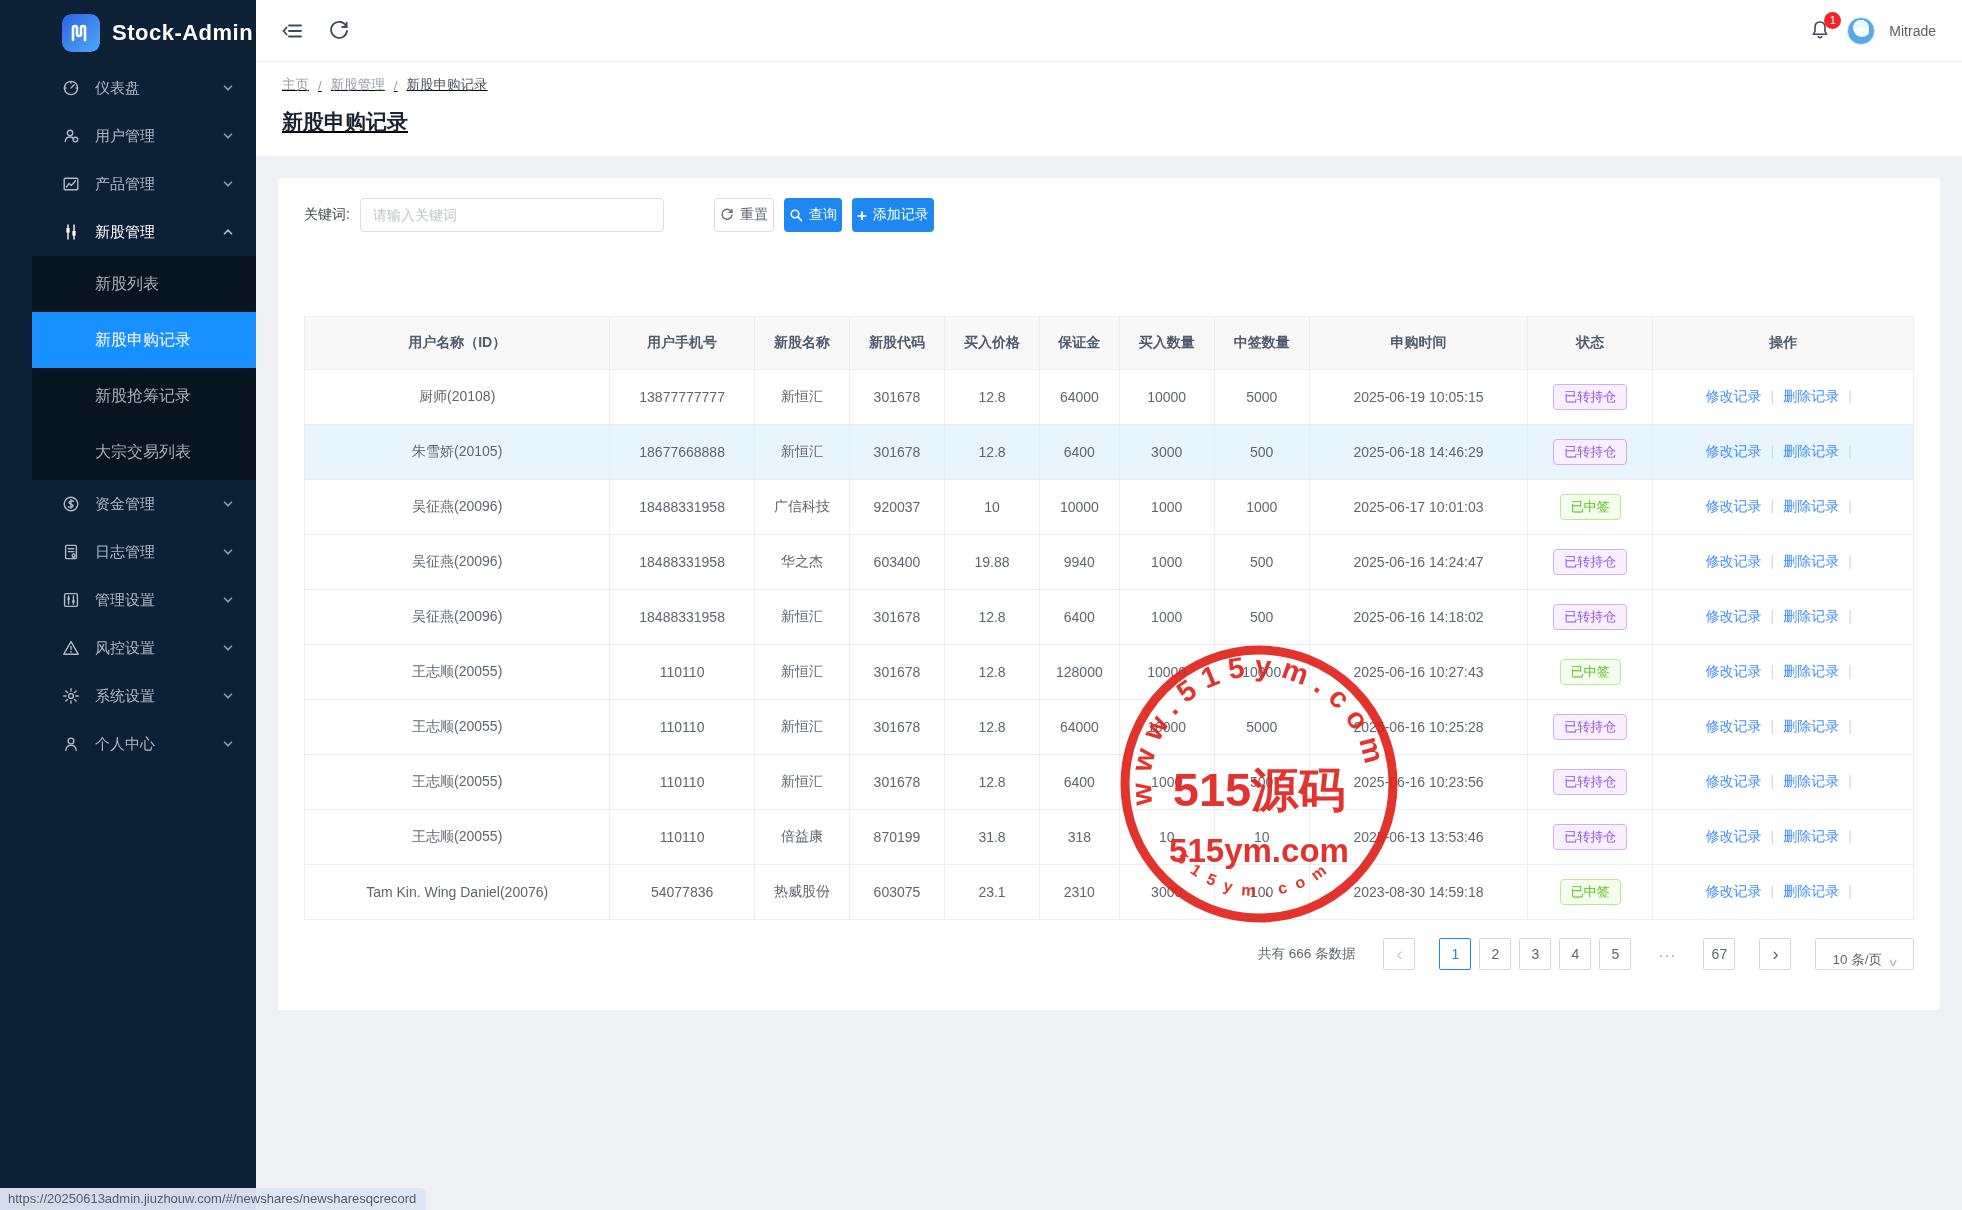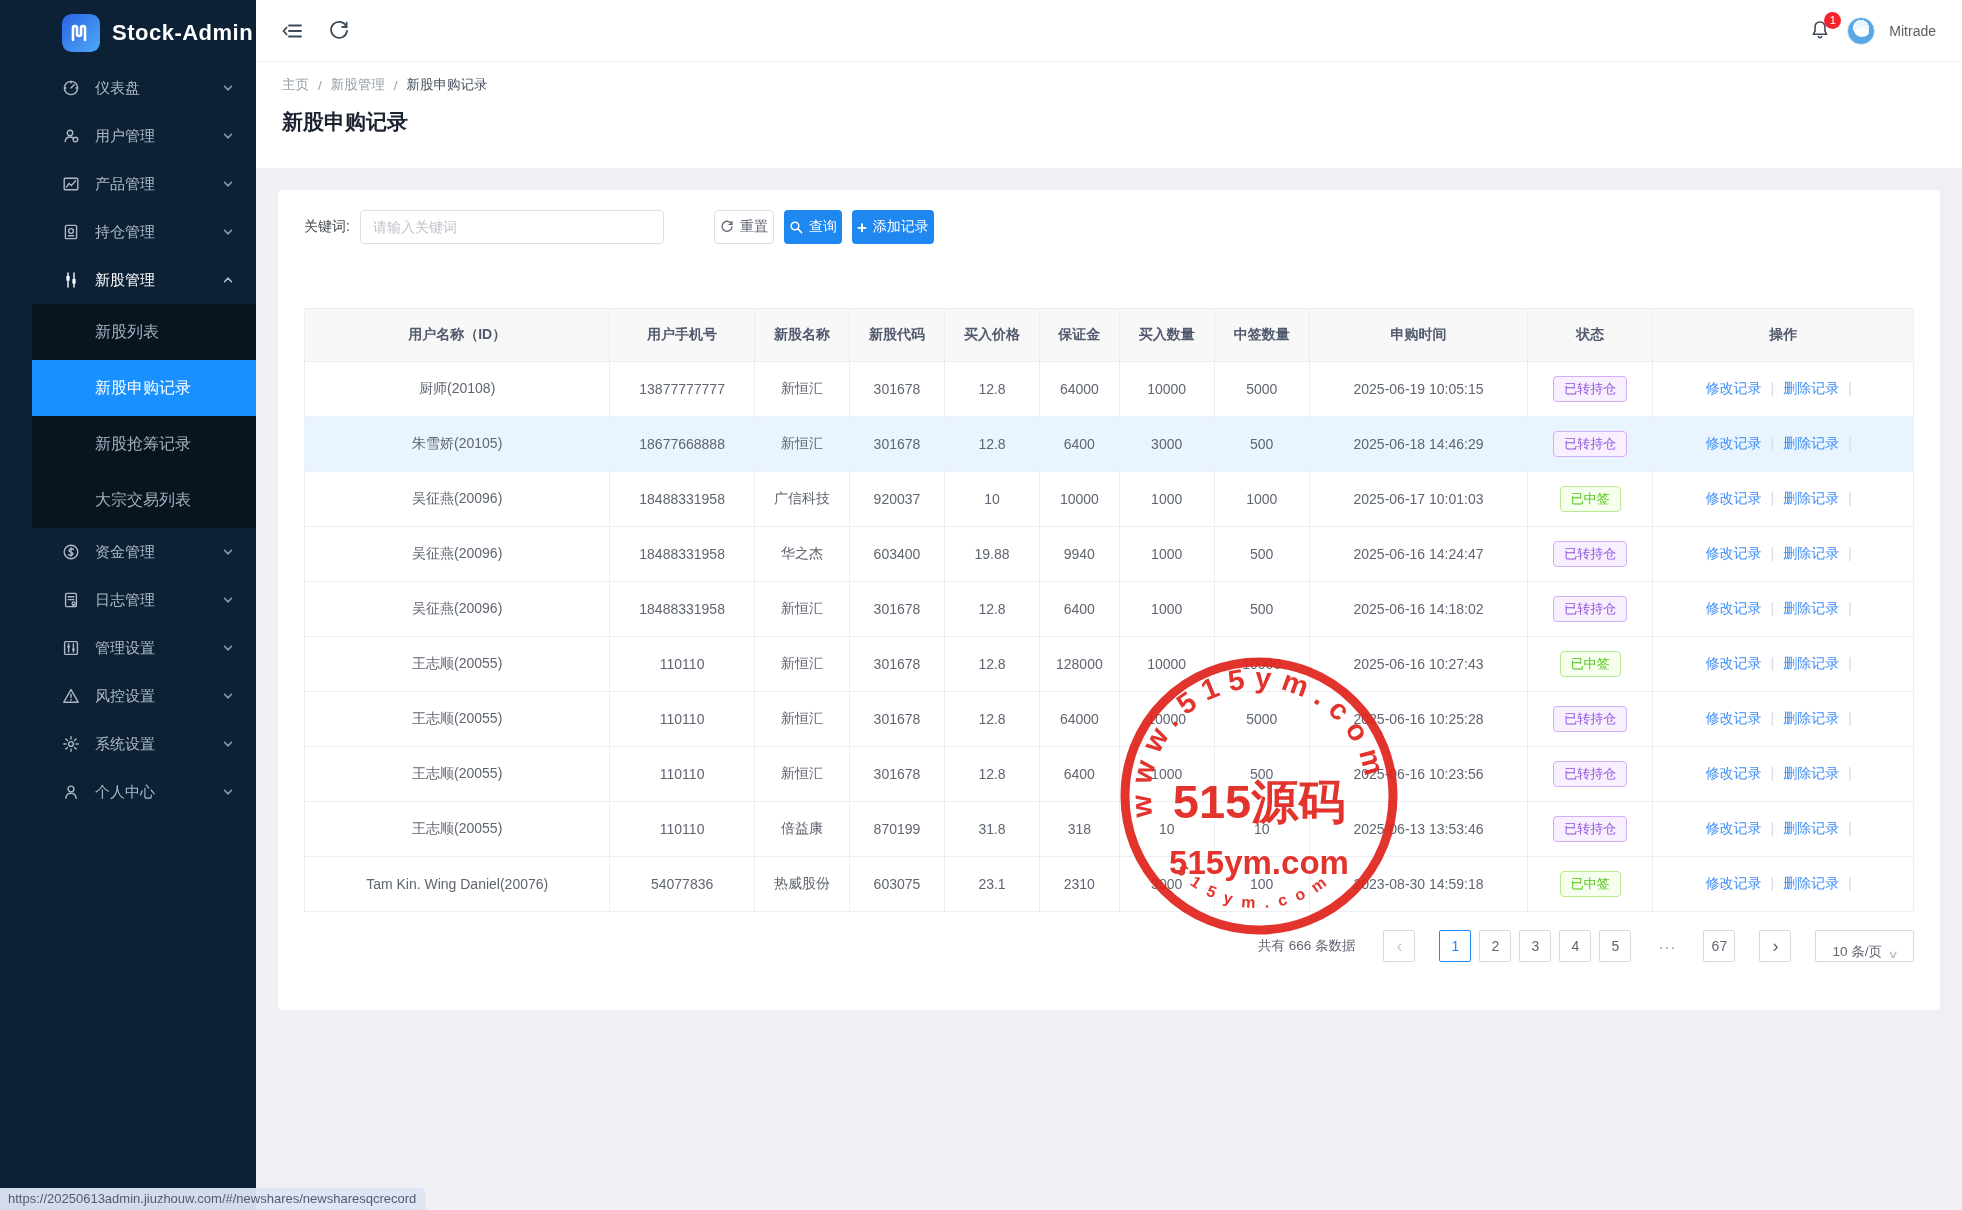--- a/index.html
+++ b/index.html
@@ -31,31 +31,31 @@
   .tb-icon { width:22px; height:22px; color:#3e4a59; margin-right:24px; cursor:pointer; display:inline-flex; }
   .tb-icon svg { width:22px; height:22px; }
   .tb-right { margin-left:auto; display:flex; align-items:center; gap:14px; }
   .bell-wrap { position:relative; width:24px; height:24px; color:#3e4a59; cursor:pointer; }
   .bell-wrap svg { width:22px; height:22px; }
   .bell-badge { position:absolute; top:-7px; right:-8px; min-width:17px; height:17px; border-radius:9px; background:#f5222d; color:#fff; font-size:11px; display:flex; align-items:center; justify-content:center; padding:0 4px; }
   .avatar { width:28px; height:28px; border-radius:50%; background:radial-gradient(circle at 50% 38%, #eaf6ff 0 38%, #58a8e8 39% 100%); border:1px solid #cfe6fa; position:relative; overflow:hidden; cursor:pointer; }
   .avatar::after { content:""; position:absolute; left:7px; top:9px; width:14px; height:10px; border-radius:50%; background:#fdfefe; }
   .username { font-size:14px; color:#5a6066; cursor:pointer; }
 
-  .page-head { background:#fff; padding:14px 26px 32px 26px; }
+  .page-head { background:#fff; padding:14px 26px 20px 26px;text-decoration:underline; }
   .breadcrumb { font-size:13.5px; color:#97a0ab; display:flex; gap:9px; align-items:center; }
   .breadcrumb .crumb { cursor:pointer; }
   .breadcrumb .crumb.current { color:#4a5260; cursor:default; }
   .page-title { margin-top:14px; font-size:21px; font-weight:bold; color:#1b2330; }
 
   .content { flex:1; padding:22px; overflow:hidden; }
   .card { background:#fff; border-radius:4px; padding:20px 26px 40px 26px; min-height:820px; position:relative; }
 
   
-  .filter-row { display:flex; align-items:center; margin-bottom:64px; }
+  .filter-row { display:flex; align-items:center; margin-bottom:84px; }
   .filter-label { font-size:14px; color:#42474e; margin-right:10px; }
   .kw-input { width:304px; height:34px; border:1px solid #dcdfe6; border-radius:4px; padding:0 12px; font-size:14px; color:#333; outline:none; }
   .kw-input::placeholder { color:#c0c4cc; }
   .btn { height:34px; border-radius:4px; font-size:14px; display:inline-flex; align-items:center; gap:6px; padding:0 5px; cursor:pointer; border:none; font-family:inherit; }
   .btn svg { width:14px; height:14px; }
   .btn-plain { background:#fff; border:1px solid #dcdfe6; color:#5f6570; margin-left:50px; }
   .btn-primary { background:#1e87f0; color:#fff; }
   .btn + .btn-primary { margin-left:10px; }
   .plus-glyph { font-size:17px; line-height:1; font-weight:bold; }
 
@@ -140,35 +140,20 @@
           </span>
         </div>
         <div class="nav-item">
           <span class="nav-icon">
             <svg viewBox="0 0 18 18" fill="none" stroke="currentColor" stroke-width="1.4" stroke-linecap="round" stroke-linejoin="round">
               <rect x="2.2" y="3.2" width="13.6" height="11.6" rx="1"></rect>
               <path d="M4.5 12 L7 8.4 L9.3 10.6 L13.5 5.8"></path>
             </svg>
           </span>
           <span class="nav-label">产品管理</span>
-          <span class="nav-caret">
-            <svg viewBox="0 0 12 12" fill="none" stroke="currentColor" stroke-width="1.6" stroke-linecap="round">
-              <path d="M2.5 4.2 L6 7.8 L9.5 4.2"></path>
-            </svg>
-          </span>
-        </div>
-        <div class="nav-item">
-          <span class="nav-icon">
-            <svg viewBox="0 0 18 18" fill="none" stroke="currentColor" stroke-width="1.4" stroke-linecap="round" stroke-linejoin="round">
-              <rect x="3.4" y="2.4" width="11.2" height="13.2" rx="1.2"></rect>
-              <circle cx="9" cy="8" r="2.4"></circle>
-              <path d="M6.4 12.8 H11.6"></path>
-            </svg>
-          </span>
-          <span class="nav-label">持仓管理</span>
           <span class="nav-caret">
             <svg viewBox="0 0 12 12" fill="none" stroke="currentColor" stroke-width="1.6" stroke-linecap="round">
               <path d="M2.5 4.2 L6 7.8 L9.5 4.2"></path>
             </svg>
           </span>
         </div>
         <div class="nav-item parent-active">
           <span class="nav-icon">
             <svg viewBox="0 0 18 18" fill="none" stroke="currentColor" stroke-width="1.4" stroke-linecap="round" stroke-linejoin="round">
               <path d="M6 2 V16"></path>

